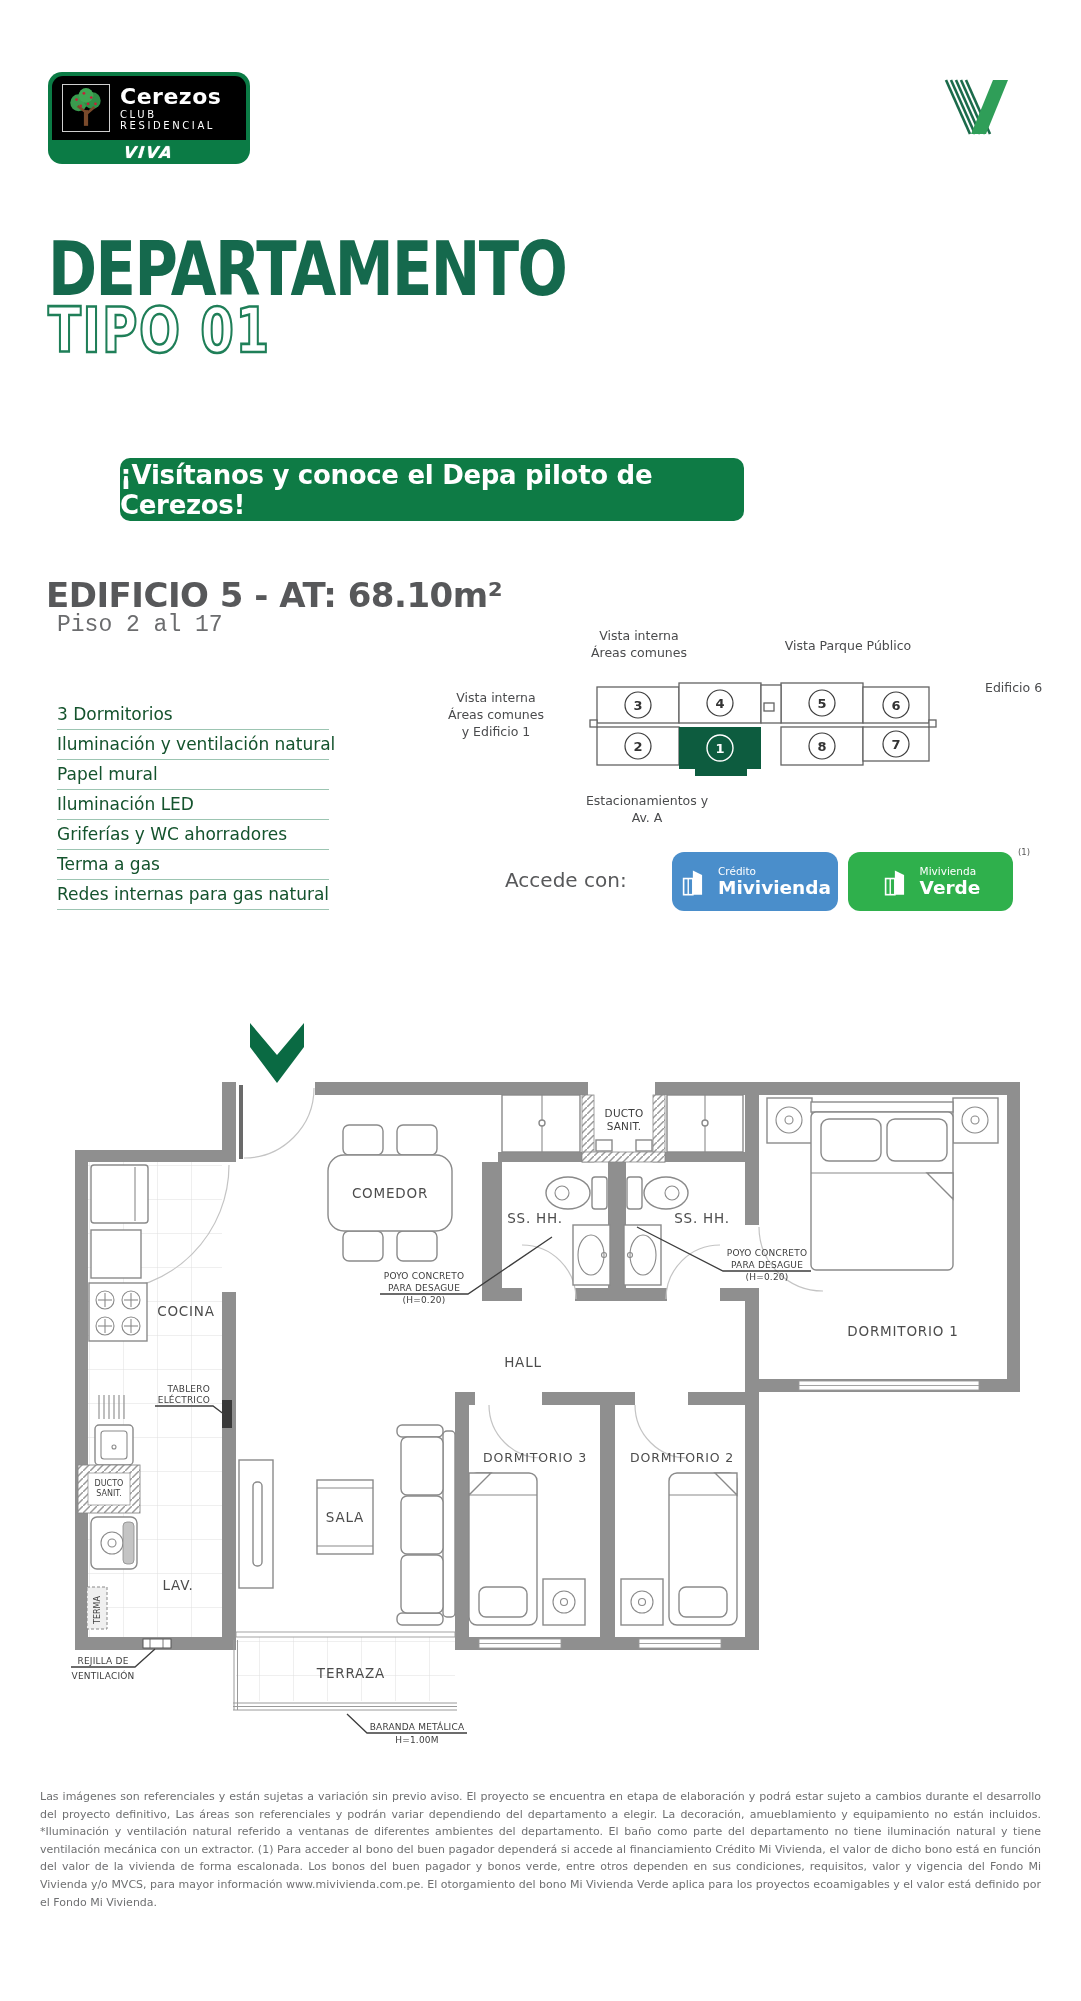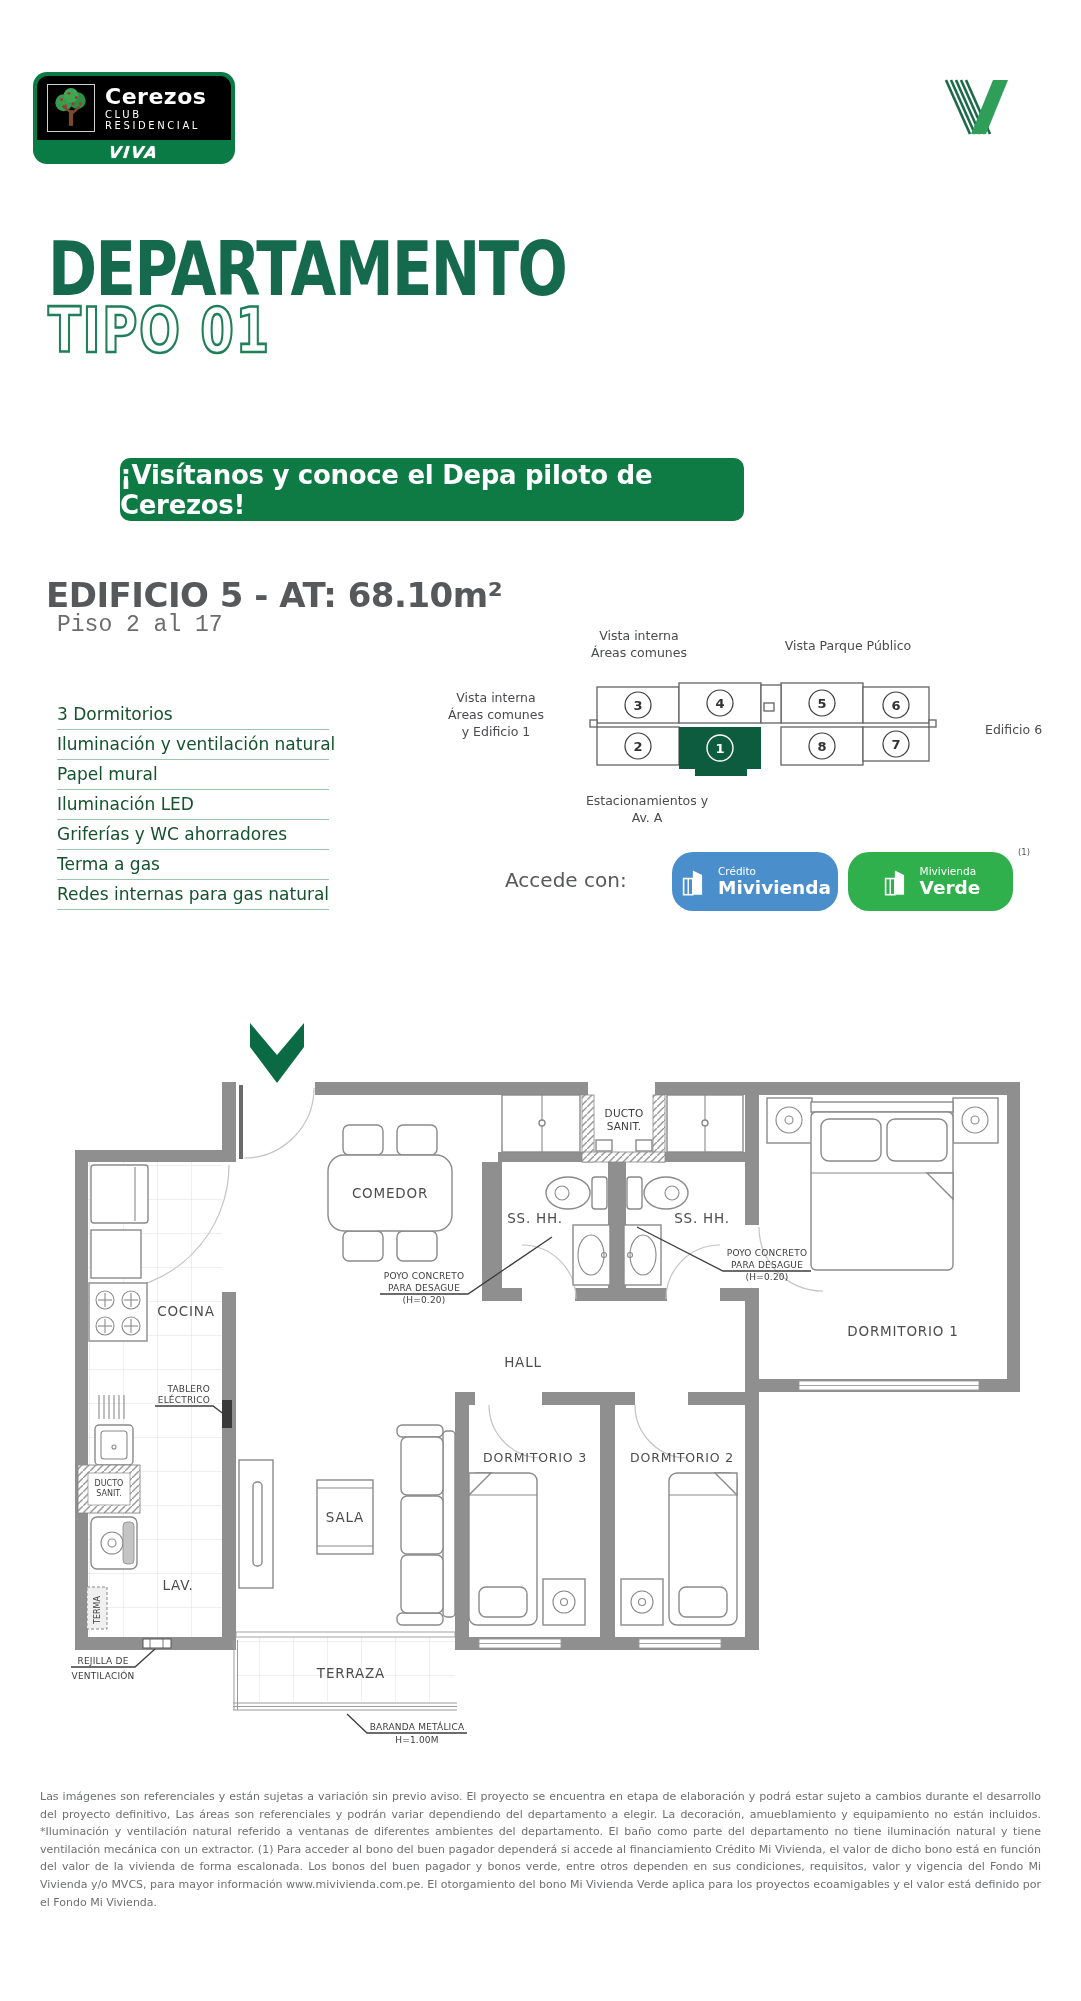--- a/index.html
+++ b/index.html
@@ -1,21 +1,21 @@
 <!DOCTYPE html>
 <html><head>
 <meta charset="utf-8">
 <style>
   * { margin:0; padding:0; box-sizing:border-box; }
   body { width:1081px; height:2001px; position:relative; background:#fff;
          font-family:"DejaVu Sans", sans-serif; overflow:hidden; }
   .abs { position:absolute; }
 
   
-  .logo { left:33px; top:72px; width:202px; height:92px; background:#0b7b45;
+  .logo { left:48px; top:72px; width:202px; height:92px; background:#0b7b45;
           border-radius:14px; padding:4px 4px 0 4px; }
   .logo-black { background:#000; border-radius:11px 11px 0 0; height:64px;
                 display:flex; align-items:center; padding:6px 10px; gap:10px; }
   .tree-box { width:48px; height:48px; border:1px solid #cfcfcf; flex:0 0 auto;
               display:flex; align-items:center; justify-content:center; }
   .logo-name { color:#fff; font-size:22px; font-weight:800; line-height:1; letter-spacing:.5px; }
   .logo-tag { color:#fff; font-size:10px; letter-spacing:2.6px; margin-top:1px; }
   .logo-strip { height:24px; display:flex; align-items:center; justify-content:center; }
   .viva { color:#fff; font-style:italic; font-weight:800; font-size:16px; letter-spacing:2px;
           text-shadow:0 0 1px #fff; transform:skewX(-6deg); }
@@ -39,21 +39,21 @@
 
   .features { left:57px; top:700px; width:272px; list-style:none; }
   .features li { font-size:17px; color:#14532d; padding:4px 0 5px 0;
                  border-bottom:1.6px solid #9cc5b2; white-space:nowrap; }
 
   
   .kp-label { color:#4a4b4d; font-size:12.5px; text-align:center; line-height:1.35; }
 
   
   .accede { left:505px; top:868px; font-size:20px; color:#57585a; }
-  .btn { height:59px; border-radius:21px; display:flex; align-items:center;
+  .btn { height:59px; border-radius:12px; display:flex; align-items:center;
          justify-content:center; gap:9px; color:#fff; }
   .btn-credito { left:672px; top:852px; width:166px; background:#4a8ecb; }
   .btn-verde   { left:848px; top:852px; width:165px; background:#2fb04c; }
   .btn .t-small { font-size:10.5px; line-height:1.1; }
   .btn .t-big   { font-size:18.5px; font-weight:800; line-height:1.05; }
   .note1 { left:1018px; top:847px; font-size:8.5px; color:#555; }
 
   
   .plan { left:55px; top:995px; }
   .plan text { font-family:"DejaVu Sans", sans-serif; }
@@ -134,21 +134,21 @@
 <div class="abs kp-label" style="left:578px; top:628px; width:122px;">
   <div>Vista interna</div>
   <div>Áreas comunes</div>
 </div>
 <div class="abs kp-label" style="left:748px; top:638px; width:200px;">Vista Parque Público</div>
 <div class="abs kp-label" style="left:426px; top:690px; width:140px;">
   <div>Vista interna</div>
   <div>Áreas comunes</div>
   <div>y Edificio 1</div>
 </div>
-<div class="abs kp-label" style="left:985px; top:722px;">Edificio 6</div>
+<div class="abs kp-label" style="left:985px; top:680px;">Edificio 6</div>
 <div class="abs kp-label" style="left:583px; top:793px; width:128px;">
   <div>Estacionamientos y</div>
   <div>Av. A</div>
 </div>
 
 <svg class="abs" style="left:583px; top:663px;" width="362" height="126" viewBox="0 0 362 126">
   <g stroke="#636363" stroke-width="1.3" fill="#fff">
     <rect x="14" y="24" width="82" height="36"></rect>
     <rect x="96" y="20" width="82" height="40"></rect>
     <rect x="198" y="20" width="82" height="40"></rect>

